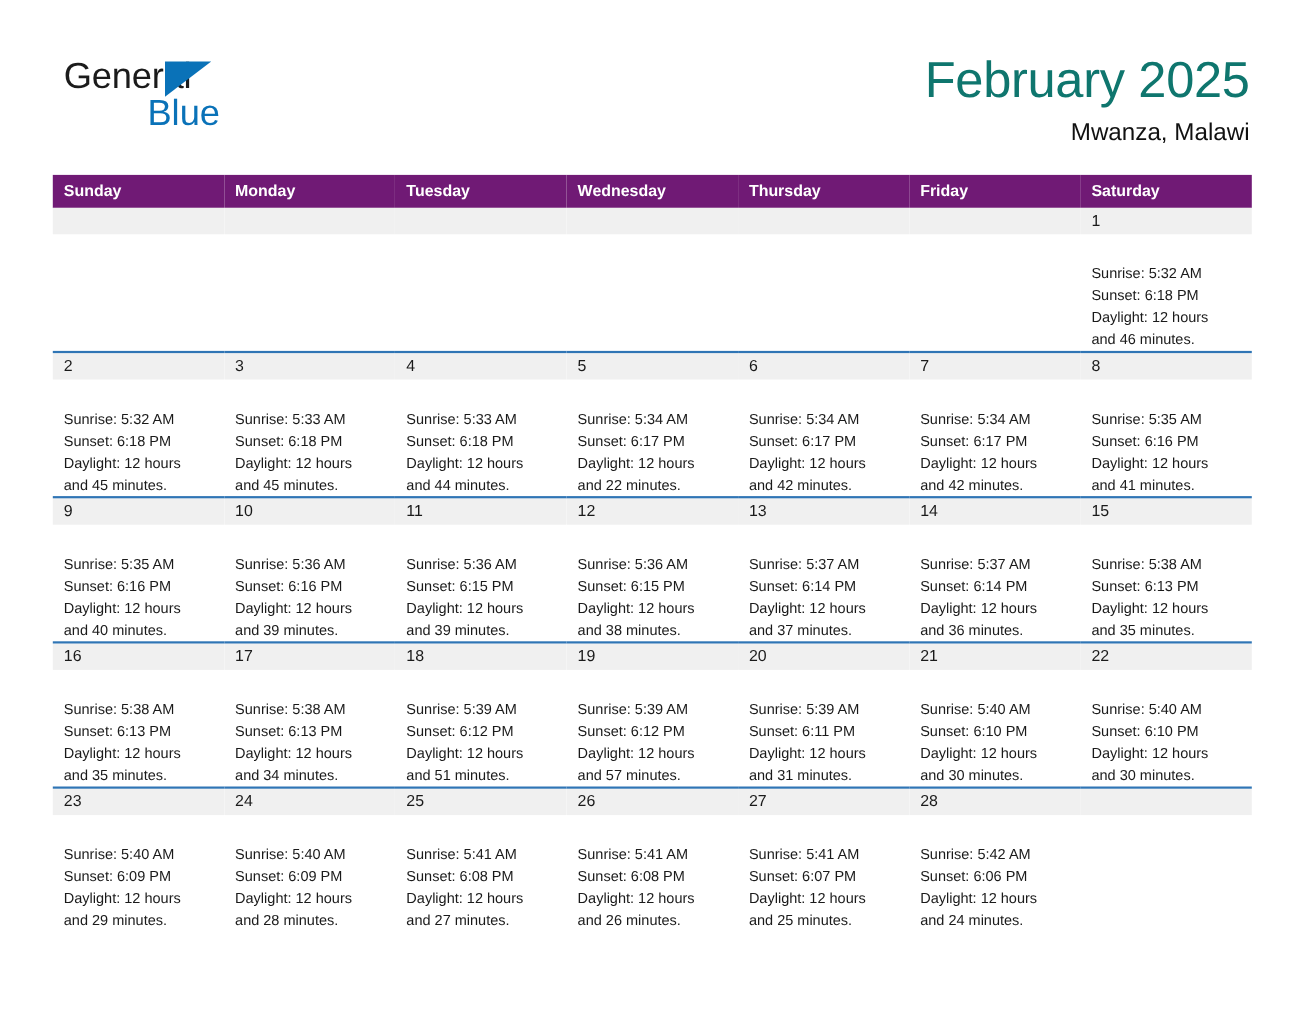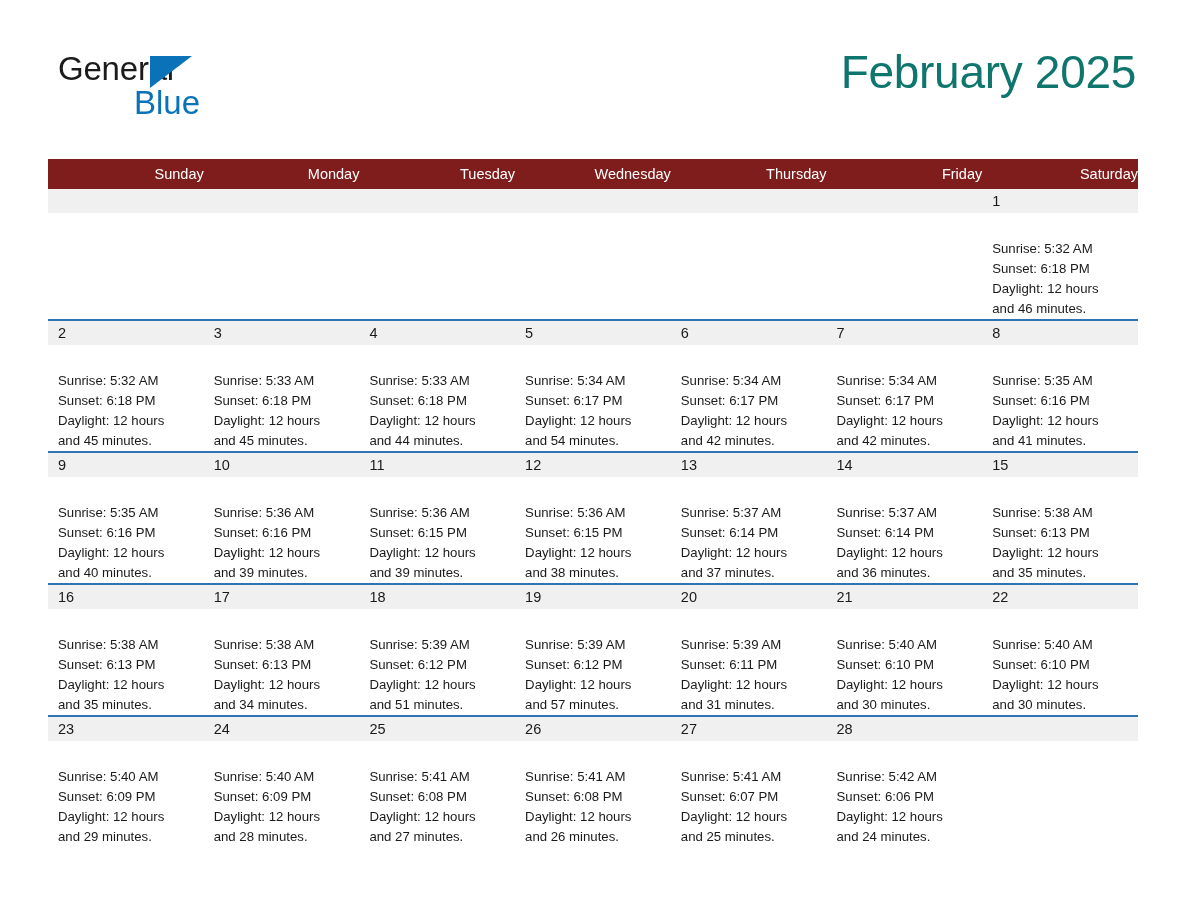--- a/index.html
+++ b/index.html
@@ -94,25 +94,25 @@
   
   .calendar {
     position: absolute;
     left: 48px;
     top: 159px;
     width: 1090px;
     border-collapse: collapse;
     table-layout: fixed;
   }
   .calendar th {
-    background: #7f1d1d;
+    background: #701a75;
     color: #ffffff;
     font-size: 14.5px;
-    font-weight: 400;
-    text-align: right;
+    font-weight: 700;
+    text-align: left;
     padding: 7px 0 7px 10px;
     height: 15px;
     border: none;
   }
   .calendar td {
     width: 155.7px;
     vertical-align: top;
     padding: 0;
     border: none;
     border-top: 2px solid #2f75b5;
@@ -155,20 +155,21 @@
     <div class="brand">
       <div class="brand-row1">
         <span class="brand-general">General</span>
         <span class="brand-triangle"></span>
       </div>
       <div class="brand-row2">Blue</div>
     </div>
 
     <div class="title-block">
       <div class="month-title">February 2025</div>
+      <div class="location">Mwanza, Malawi</div>
     </div>
 
   </div>
 
   <table class="calendar">
     <thead>
       <tr>
         <th>Sunday</th>
         <th>Monday</th>
         <th>Tuesday</th>
@@ -241,21 +242,21 @@
               <div>Daylight: 12 hours</div>
               <div>and 44 minutes.</div>
             </div>
           </td>
           <td>
             <div class="daynum-band">5</div>
             <div class="cell-body">
               <div>Sunrise: 5:34 AM</div>
               <div>Sunset: 6:17 PM</div>
               <div>Daylight: 12 hours</div>
-              <div>and 54 minutes.</div>
+              <div>and 22 minutes.</div>
             </div>
           </td>
           <td>
             <div class="daynum-band">6</div>
             <div class="cell-body">
               <div>Sunrise: 5:34 AM</div>
               <div>Sunset: 6:17 PM</div>
               <div>Daylight: 12 hours</div>
               <div>and 42 minutes.</div>
             </div>

